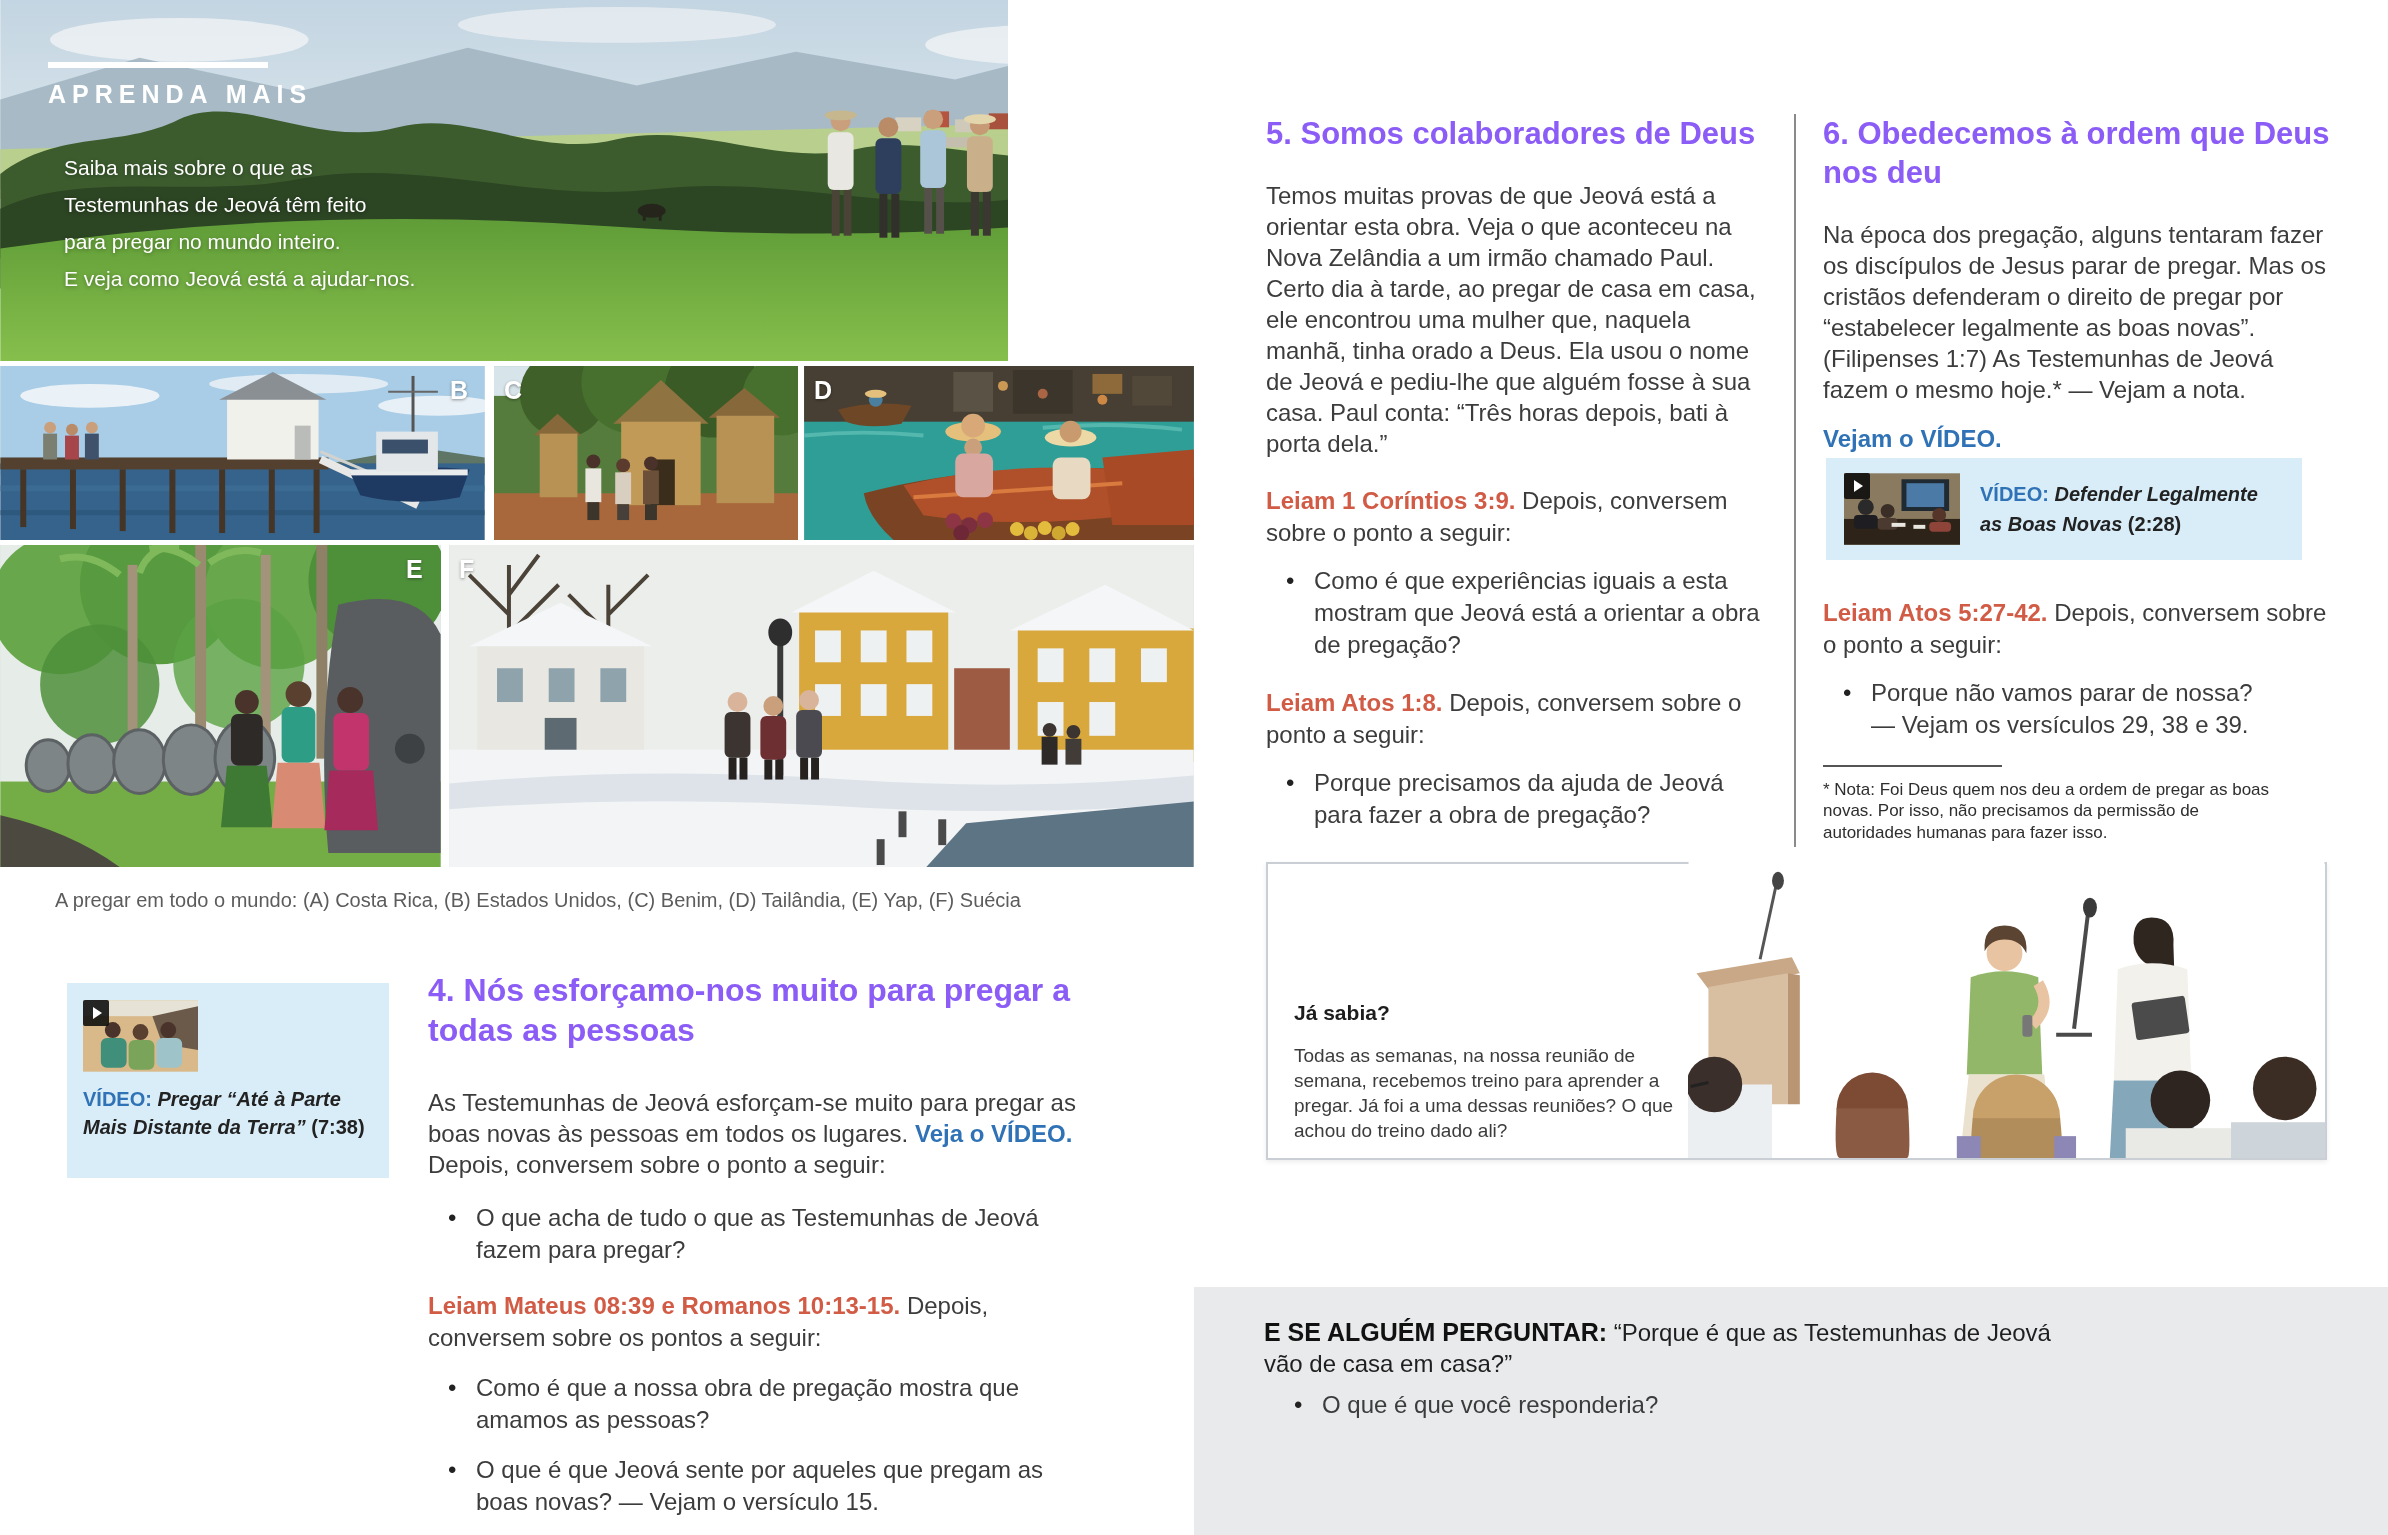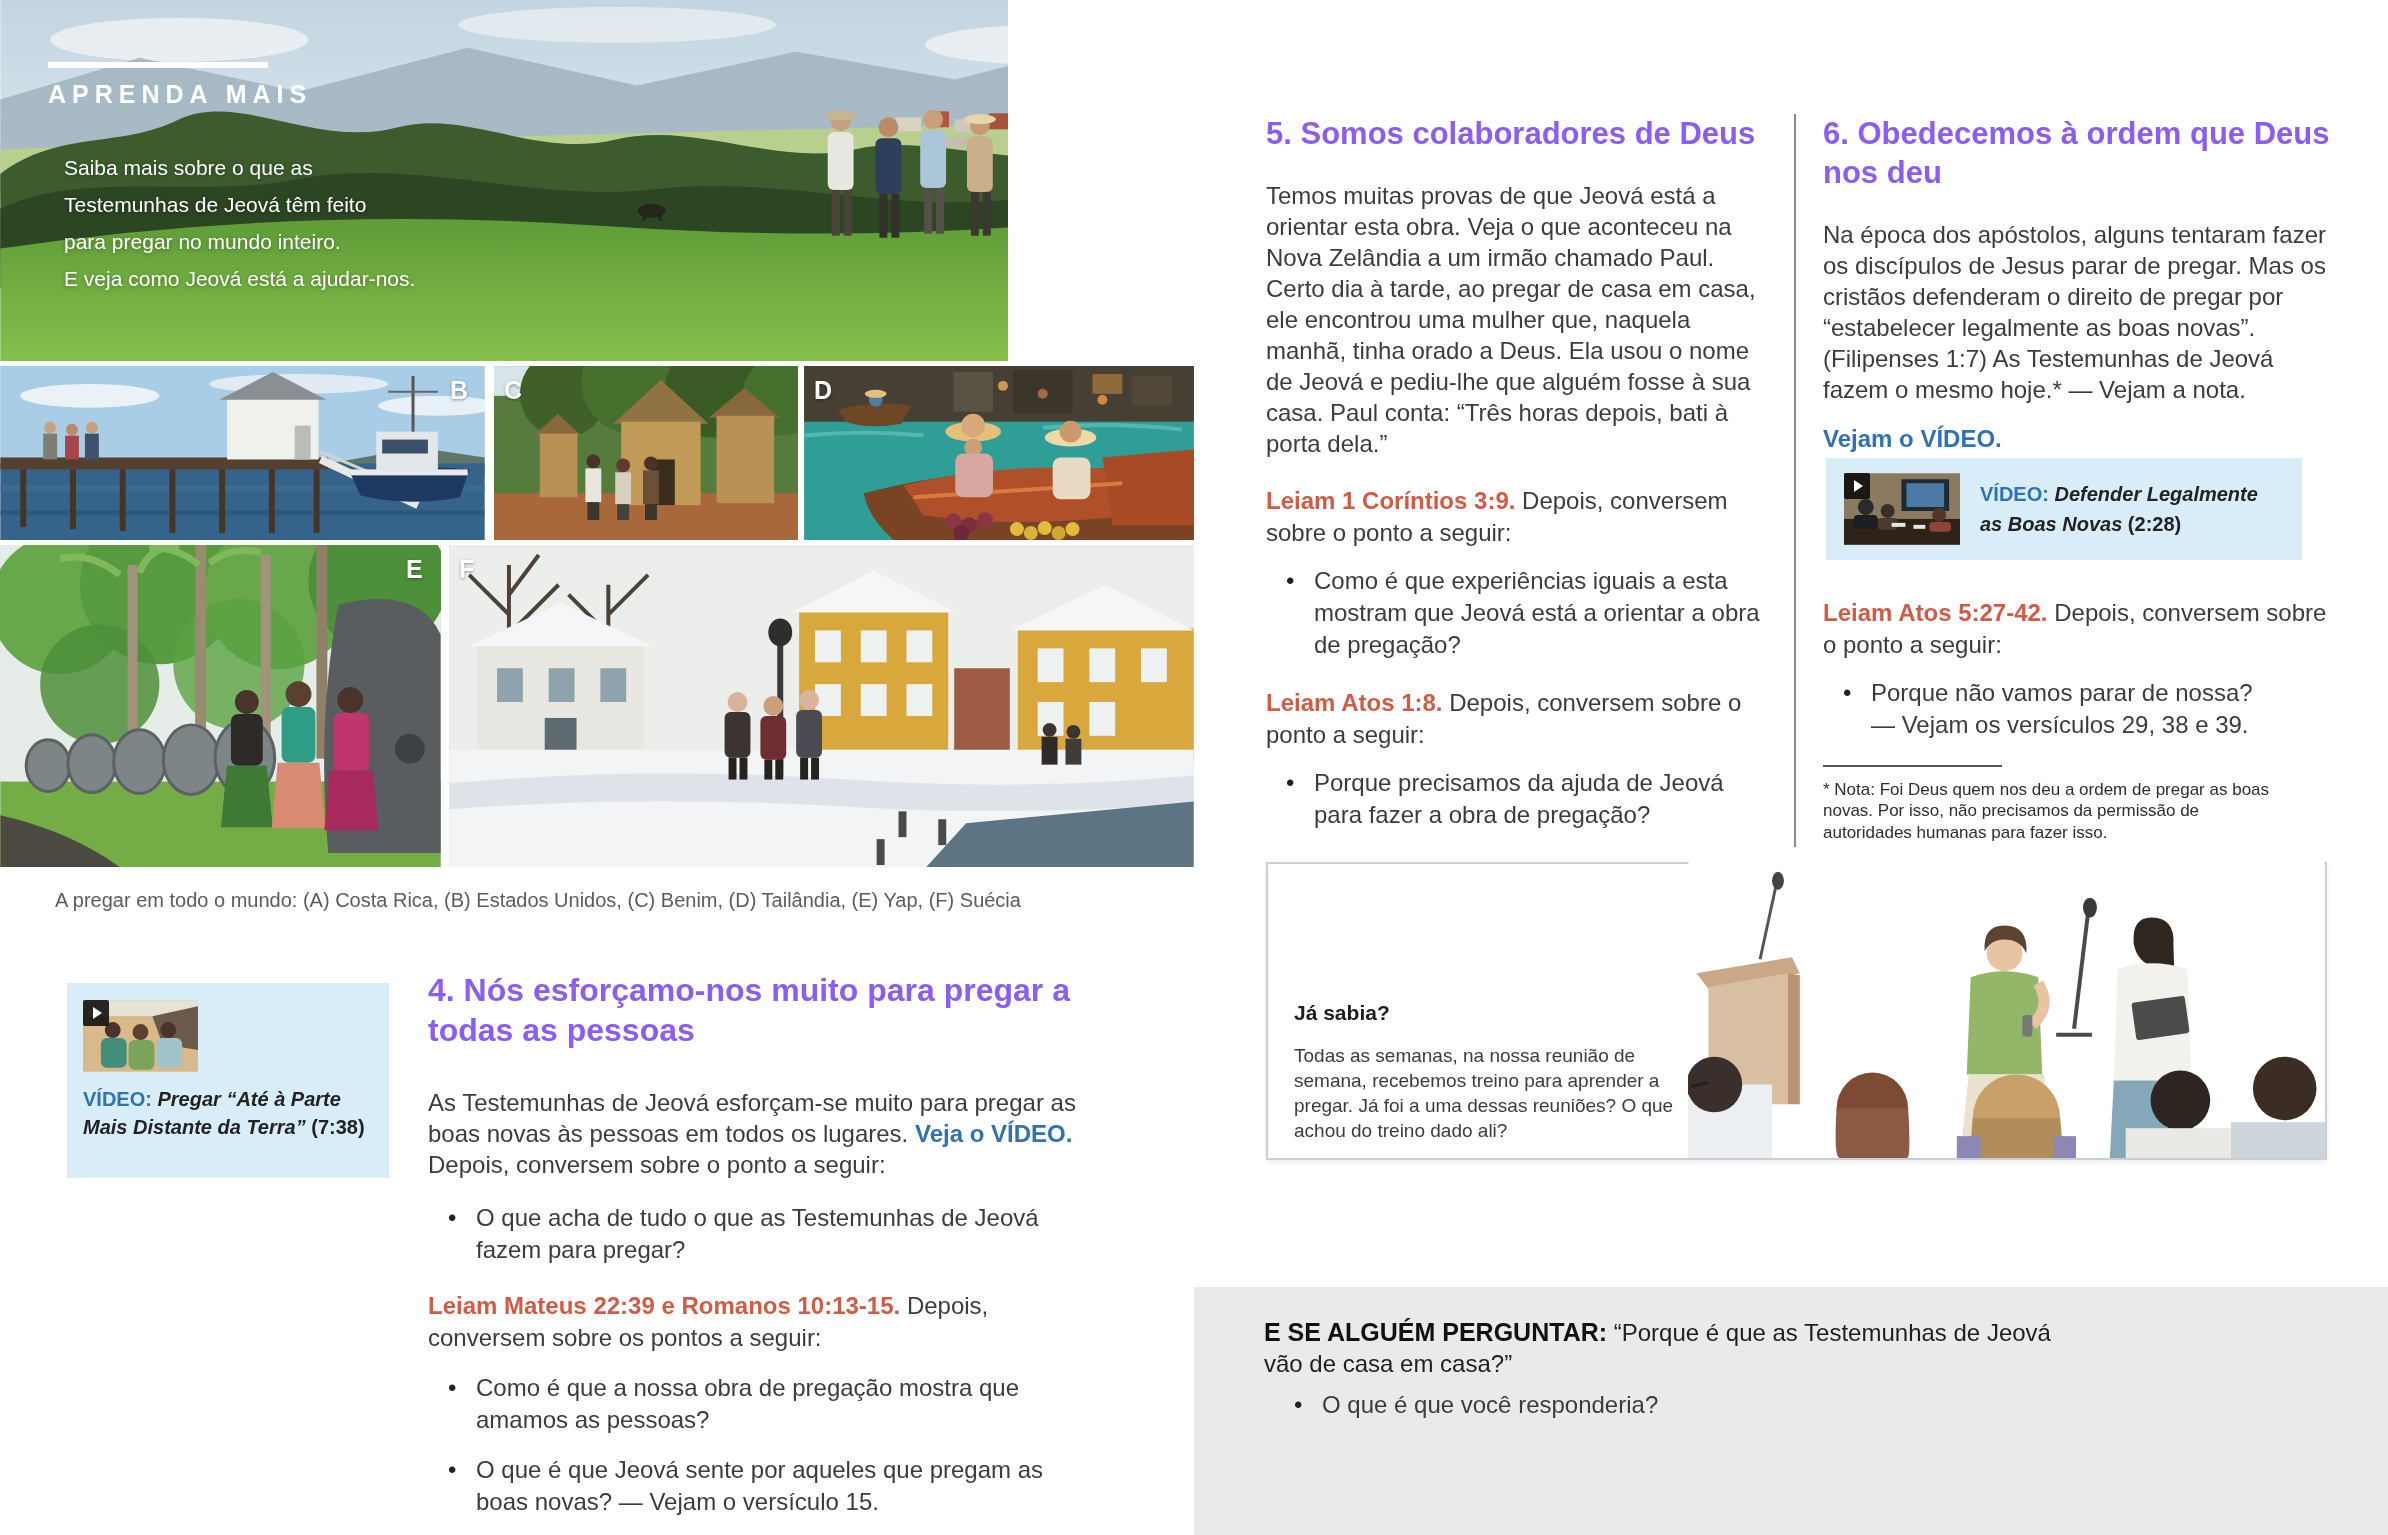--- a/index.html
+++ b/index.html
@@ -415,39 +415,39 @@
       <span class="vlabel">VÍDEO:</span>
       <span class="vtitle">Pregar “Até à Parte Mais Distante da Terra”</span>
       <span class="vdur">(7:38)</span>
     </div>
   </div>
 
   <div class="sec4">
     <h2 class="sect">4. Nós esforçamo-nos muito para pregar a todas as pessoas</h2>
     <p class="bodyp"><span>As Testemunhas de Jeová esforçam-se muito para pregar as boas novas às pessoas em todos os lugares. </span><span class="link-blue">Veja o VÍDEO.</span><span> Depois, conversem sobre o ponto a seguir:</span></p>
     <div class="bullet">O que acha de tudo o que as Testemunhas de Jeová fazem para pregar?</div>
-    <p class="scrip" style="margin-top:24px"><span class="ref">Leiam Mateus 22:39 e Romanos 10:13-15.</span><span> Depois, conversem sobre os pontos a seguir:</span></p>
+    <p class="scrip" style="margin-top:24px"><span class="ref">Leiam Mateus 08:39 e Romanos 10:13-15.</span><span> Depois, conversem sobre os pontos a seguir:</span></p>
     <div class="bullet" style="margin-top:18px">Como é que a nossa obra de pregação mostra que amamos as pessoas?</div>
     <div class="bullet">O que é que Jeová sente por aqueles que pregam as boas novas? — Vejam o versículo 15.</div>
   </div>
 
   <div class="col5">
     <h2 class="sect">5. Somos colaboradores de Deus</h2>
     <p class="bodyp">Temos muitas provas de que Jeová está a orientar esta obra. Veja o que aconteceu na Nova Zelândia a um irmão chamado Paul. Certo dia à tarde, ao pregar de casa em casa, ele encontrou uma mulher que, naquela manhã, tinha orado a Deus. Ela usou o nome de Jeová e pediu-lhe que alguém fosse à sua casa. Paul conta: “Três horas depois, bati à porta dela.”</p>
     <p class="scrip"><span class="ref">Leiam 1 Coríntios 3:9.</span><span> Depois, conversem sobre o ponto a seguir:</span></p>
     <div class="bullet" style="margin-top:16px">Como é que experiências iguais a esta mostram que Jeová está a orientar a obra de pregação?</div>
     <p class="scrip" style="margin-top:26px"><span class="ref">Leiam Atos 1:8.</span><span> Depois, conversem sobre o ponto a seguir:</span></p>
     <div class="bullet" style="margin-top:16px">Porque precisamos da ajuda de Jeová para fazer a obra de pregação?</div>
   </div>
 
   <div class="vdivider"></div>
 
   <div class="col6">
     <h2 class="sect">6. Obedecemos à ordem que Deus nos deu</h2>
-    <p class="bodyp" style="margin-bottom:20px">Na época dos apóstolos, alguns tentaram fazer os discípulos de Jesus parar de pregar. Mas os cristãos defenderam o direito de pregar por “estabelecer legalmente as boas novas”. (Filipenses 1:7) As Testemunhas de Jeová fazem o mesmo hoje.* — Vejam a nota.</p>
+    <p class="bodyp" style="margin-bottom:20px">Na época dos pregação, alguns tentaram fazer os discípulos de Jesus parar de pregar. Mas os cristãos defenderam o direito de pregar por “estabelecer legalmente as boas novas”. (Filipenses 1:7) As Testemunhas de Jeová fazem o mesmo hoje.* — Vejam a nota.</p>
     <p class="watchp"><span class="link-blue">Vejam o VÍDEO.</span></p>
   </div>
 
   <div class="vcard vcard-right">
     <div class="vthumb">
       <svg width="116" height="72" viewBox="0 0 117 72">
         <rect width="117" height="72" fill="#8a7a5f"></rect>
         <rect x="58" y="6" width="48" height="32" fill="#1f2a33"></rect>
         <rect x="63" y="10" width="38" height="24" fill="#4a7aa5"></rect>
         <rect x="0" y="46" width="117" height="26" fill="#2e2318"></rect>

